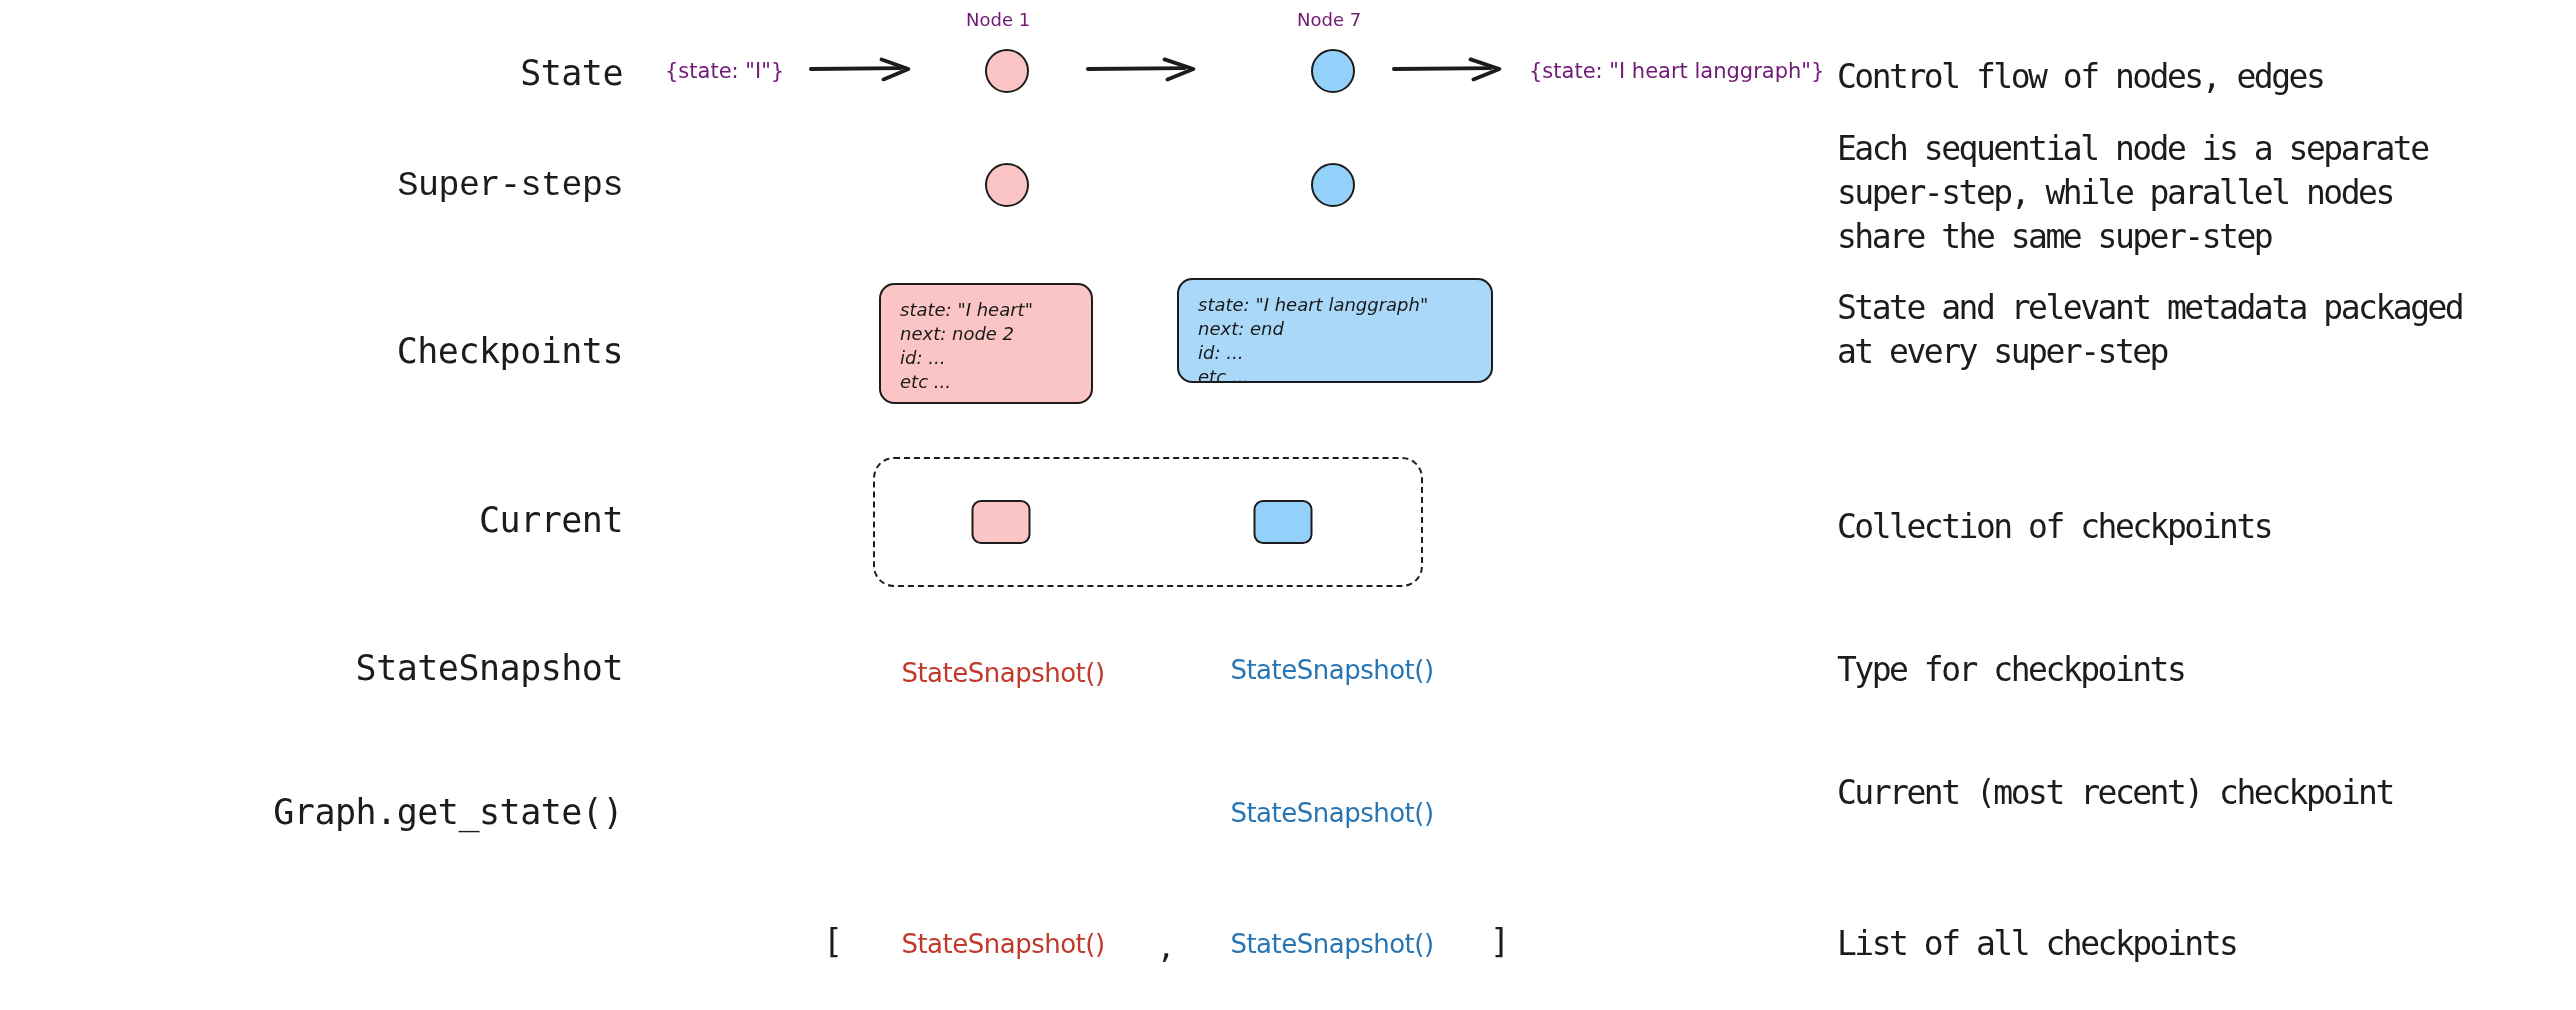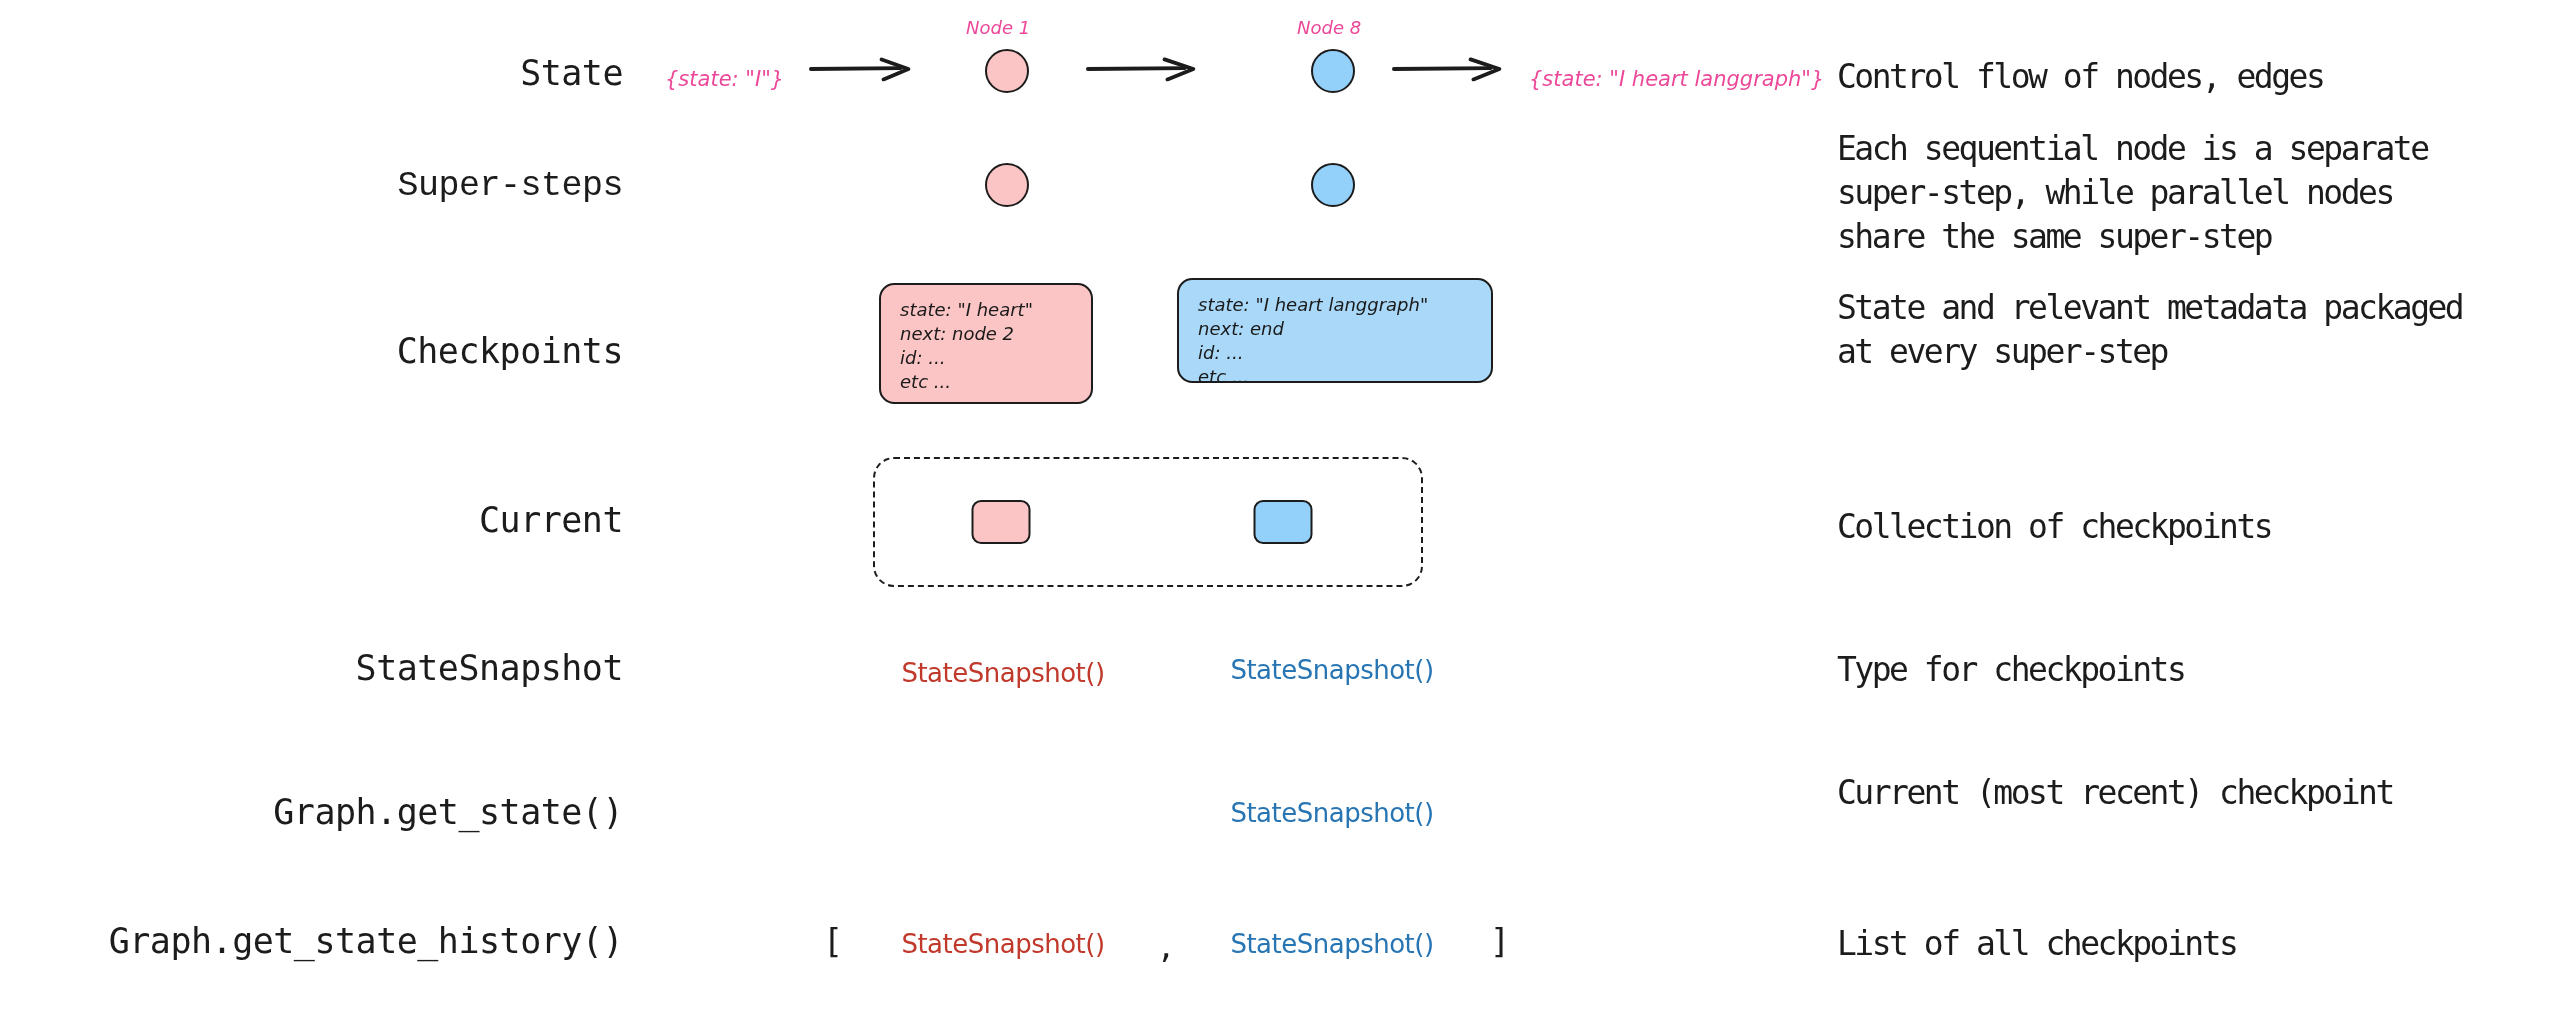--- a/index.html
+++ b/index.html
@@ -44,25 +44,23 @@
     letter-spacing: -2.5px;
     color: #1c1c1c;
     white-space: pre-line;
   }
 
   
   .hand {
     position: absolute;
     font-family: "DejaVu Sans", sans-serif;
     font-size: 21px;
-    font-style: italic;
-    color: #ec4899;
+    color: #701a75;
     white-space: nowrap;
     transform: translateY(-50%);
-    margin-top: 8px;
   }
   .hand-sm {
     font-size: 18px;
   }
 
   
   .node {
     position: absolute;
     width: 44px;
     height: 44px;
@@ -144,35 +142,34 @@
 <body>
 
 <div id="canvas">
 
   <div class="row-label" style="top:73px;">State</div>
   <div class="row-label" style="top:186px;font-family:Liberation Mono, monospace;">Super-steps</div>
   <div class="row-label" style="top:351px;">Checkpoints</div>
   <div class="row-label" style="top:520px;">Current</div>
   <div class="row-label" style="top:668px;">StateSnapshot</div>
   <div class="row-label" style="top:812px;">Graph.get_state()</div>
-  <div class="row-label" style="top:941px;">Graph.get_state_history()</div>
 
   <div class="desc" style="top:55px;">Control flow of nodes, edges</div>
   <div class="desc" style="top:127px;">Each sequential node is a separate
 super-step, while parallel nodes
 share the same super-step</div>
   <div class="desc" style="top:286px;">State and relevant metadata packaged
 at every super-step</div>
   <div class="desc" style="top:505px;">Collection of checkpoints</div>
   <div class="desc" style="top:648px;">Type for checkpoints</div>
   <div class="desc" style="top:771px;">Current (most recent) checkpoint</div>
   <div class="desc" style="top:922px;">List of all checkpoints</div>
 
   <div class="hand hand-sm" style="left:966px; top:19px;">Node 1</div>
-  <div class="hand hand-sm" style="left:1297px; top:19px;">Node 8</div>
+  <div class="hand hand-sm" style="left:1297px; top:19px;">Node 7</div>
 
   <div class="hand" style="left:665px; top:71px;">{state: "I"}</div>
 
   <div class="arrow" style="left:809px; top:71px;">
     <svg width="107" height="25" viewBox="0 0 112 26">
       <path d="M2 13 L96 12" stroke="#1c1c1c" stroke-width="4" fill="none" stroke-linecap="round"></path>
       <path d="M76 3 L104 13 L78 24" stroke="#1c1c1c" stroke-width="4" fill="none" stroke-linecap="round" stroke-linejoin="round"></path>
     </svg>
   </div>
 

